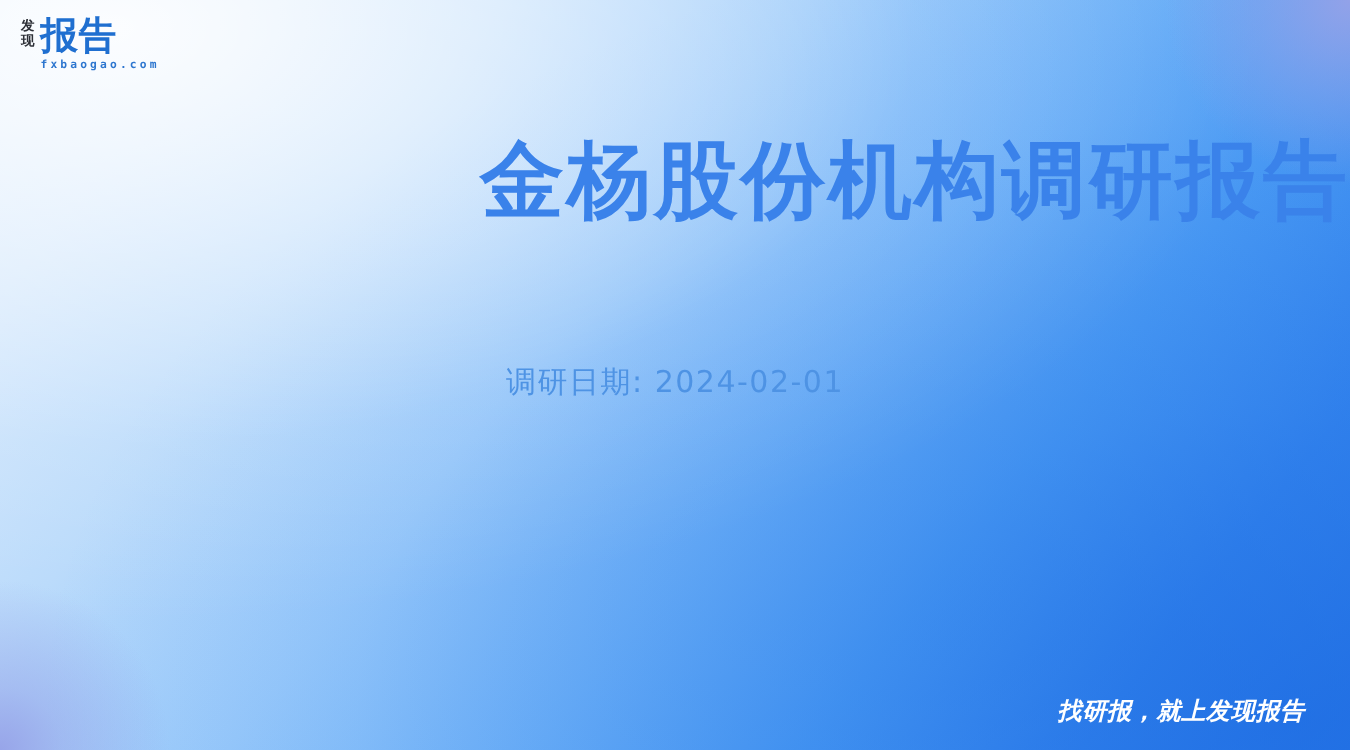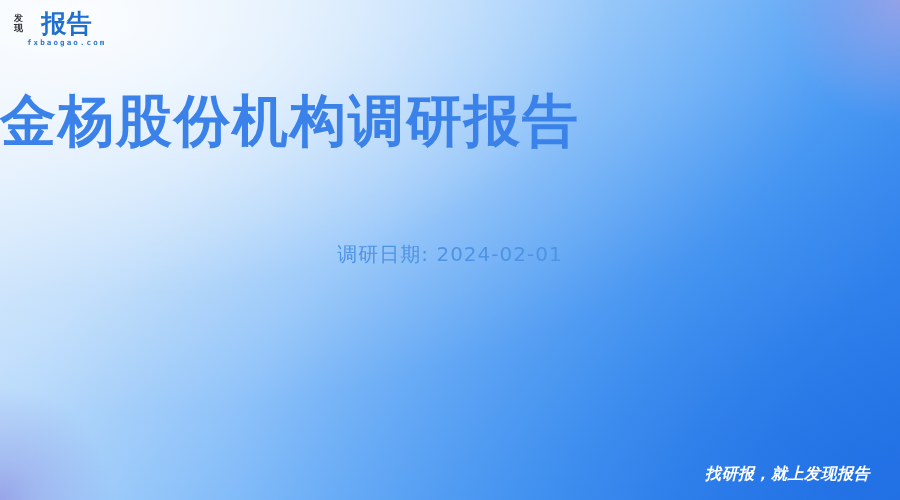--- a/index.html
+++ b/index.html
@@ -78,21 +78,20 @@
     font-family: "DejaVu Sans", "Liberation Sans", sans-serif;
     font-size: 9px;
     line-height: 10px;
     font-weight: 700;
     color: #2c2f36;
     letter-spacing: 0px;
   }
   .logo-main {
     display: flex;
     flex-direction: column;
-    text-align: center;
   }
   .logo-word {
     font-family: "DejaVu Sans", "Liberation Sans", sans-serif;
     font-size: 25px;
     line-height: 25px;
     font-weight: 700;
     color: #1f6fd0;
     letter-spacing: 0.5px;
   }
   .logo-url {
@@ -104,21 +103,21 @@
     letter-spacing: 2.1px;
     margin-top: 2px;
   }
 
   
   .title {
     position: absolute;
     left: 0;
     right: 0;
     top: 88px;
-    text-align: left;
+    text-align: right;
     font-family: "DejaVu Sans", "Liberation Sans", sans-serif;
     font-size: 56px;
     line-height: 66px;
     font-weight: 700;
     color: #3a82ea;
     letter-spacing: 2px;
     z-index: 5;
     white-space: nowrap;
   }
 

